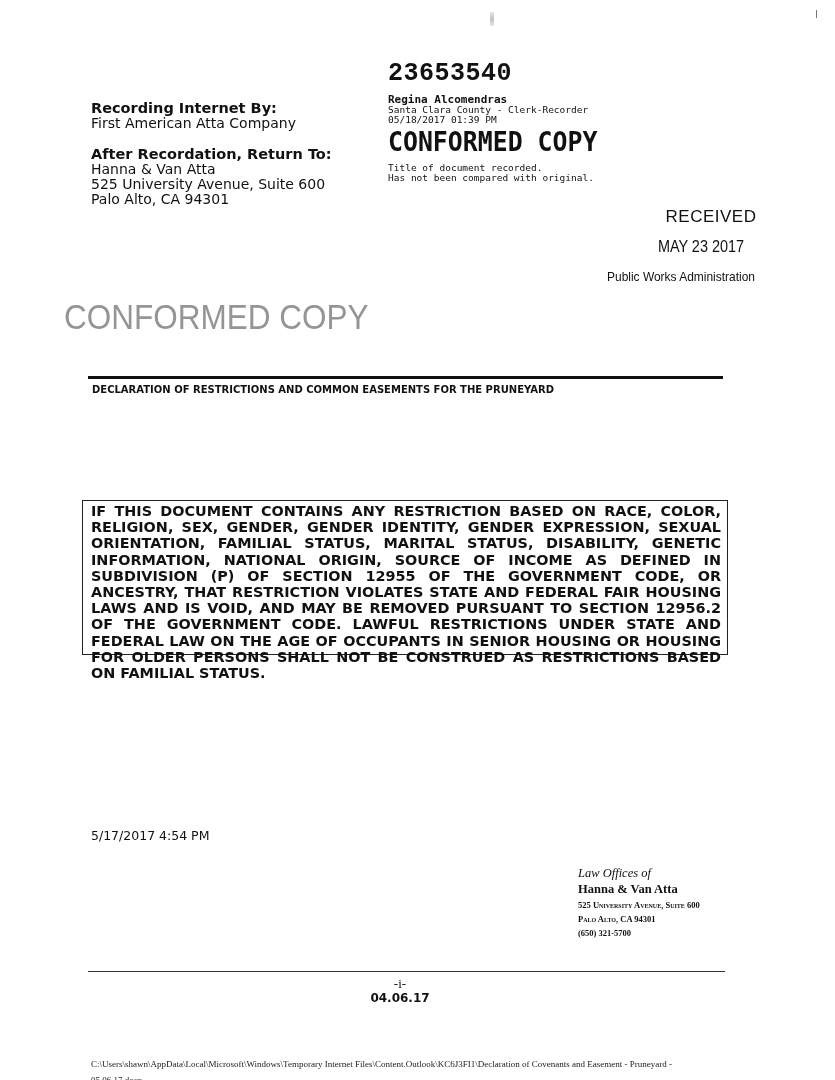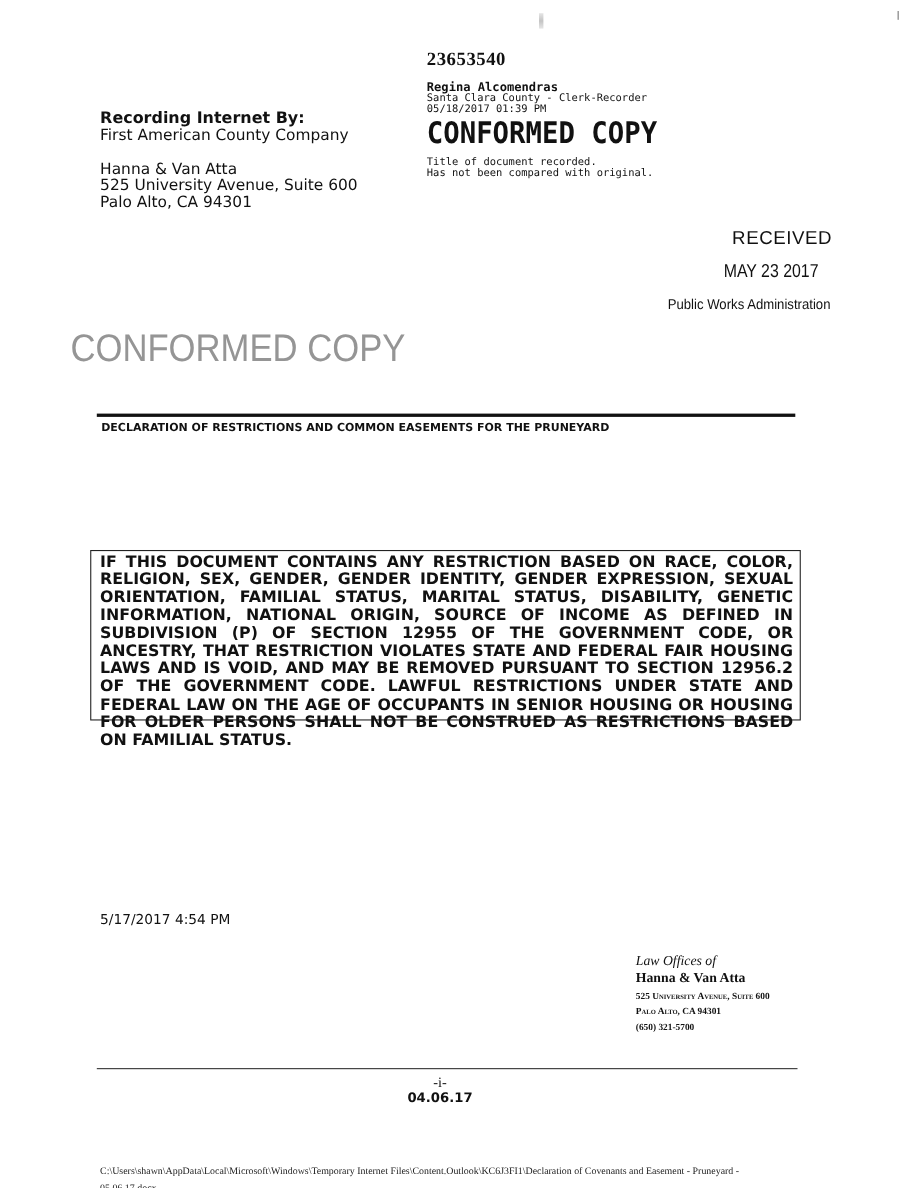--- a/index.html
+++ b/index.html
@@ -6,21 +6,21 @@
     body { width: 835px; height: 1080px; position: relative; overflow: hidden; color: #111; font-family: "DejaVu Sans", sans-serif; }
     .abs { position: absolute; }
 
     
     #rec-block { left: 91px; top: 101px; width: 290px; font-size: 14px; line-height: 15px; }
     #rec-block .lbl { font-weight: bold; font-size: 14.5px; }
     #rec-block .gap { height: 16px; }
 
     
     #stamp { left: 388px; top: 40px; width: 280px; }
-    #doc-number { font-family: Liberation Serif, serif; font-weight: bold; font-size: 17px; letter-spacing: 0.5px; line-height: 28px; }
+    #doc-number { font-family: Liberation Mono, monospace; font-weight: bold; font-size: 25px; letter-spacing: 0.5px; line-height: 28px; margin-top: 20px; }
     #recorder-name { font-family: "DejaVu Sans Mono", monospace; font-weight: bold; font-size: 11px; line-height: 11px; margin-top: 6px; }
     #recorder-county, #recorder-time { font-family: "DejaVu Sans Mono", monospace; font-size: 9.5px; line-height: 10px; }
     #conformed-big { font-family: "DejaVu Sans Mono", monospace; font-weight: bold; font-size: 27px; line-height: 30px; margin-top: 2px; transform: scaleX(0.92); transform-origin: left; white-space: nowrap; }
     #conformed-note { font-family: "DejaVu Sans Mono", monospace; font-size: 9.5px; line-height: 10px; margin-top: 6px; }
 
     
     #received { left: 596px; top: 207px; width: 170px; text-align: center; font-family: "Liberation Sans", sans-serif; }
     #received-title { font-size: 17px; letter-spacing: 0.5px; margin-left: 60px; }
     #received-date { font-size: 17px; margin-top: 10px; margin-left: 40px; transform: scaleX(0.85); }
     #received-dept { font-size: 13px; margin-top: 12px; transform: scaleX(0.92); white-space: nowrap; }
@@ -55,22 +55,23 @@
     #edge-mark { left: 816px; top: 10px; width: 1px; height: 8px; background: #777; }
   </style>
 </head>
 <body>
 
 <div id="top-mark" class="abs"></div>
 <div id="edge-mark" class="abs"></div>
 
 <div id="rec-block" class="abs">
   <div class="lbl">Recording Internet By:</div>
-  <div>First American County Company</div>
+  <div>First American Atta Company</div>
   <div class="gap"></div>
+  <div class="lbl">After Recordation, Return To:</div>
   <div>Hanna &amp; Van Atta</div>
   <div>525 University Avenue, Suite 600</div>
   <div>Palo Alto, CA 94301</div>
 </div>
 
 <div id="stamp" class="abs">
   <div id="doc-number">23653540</div>
   <div id="recorder-name">Regina Alcomendras</div>
   <div id="recorder-county">Santa Clara County - Clerk-Recorder</div>
   <div id="recorder-time">05/18/2017 01:39 PM</div>

